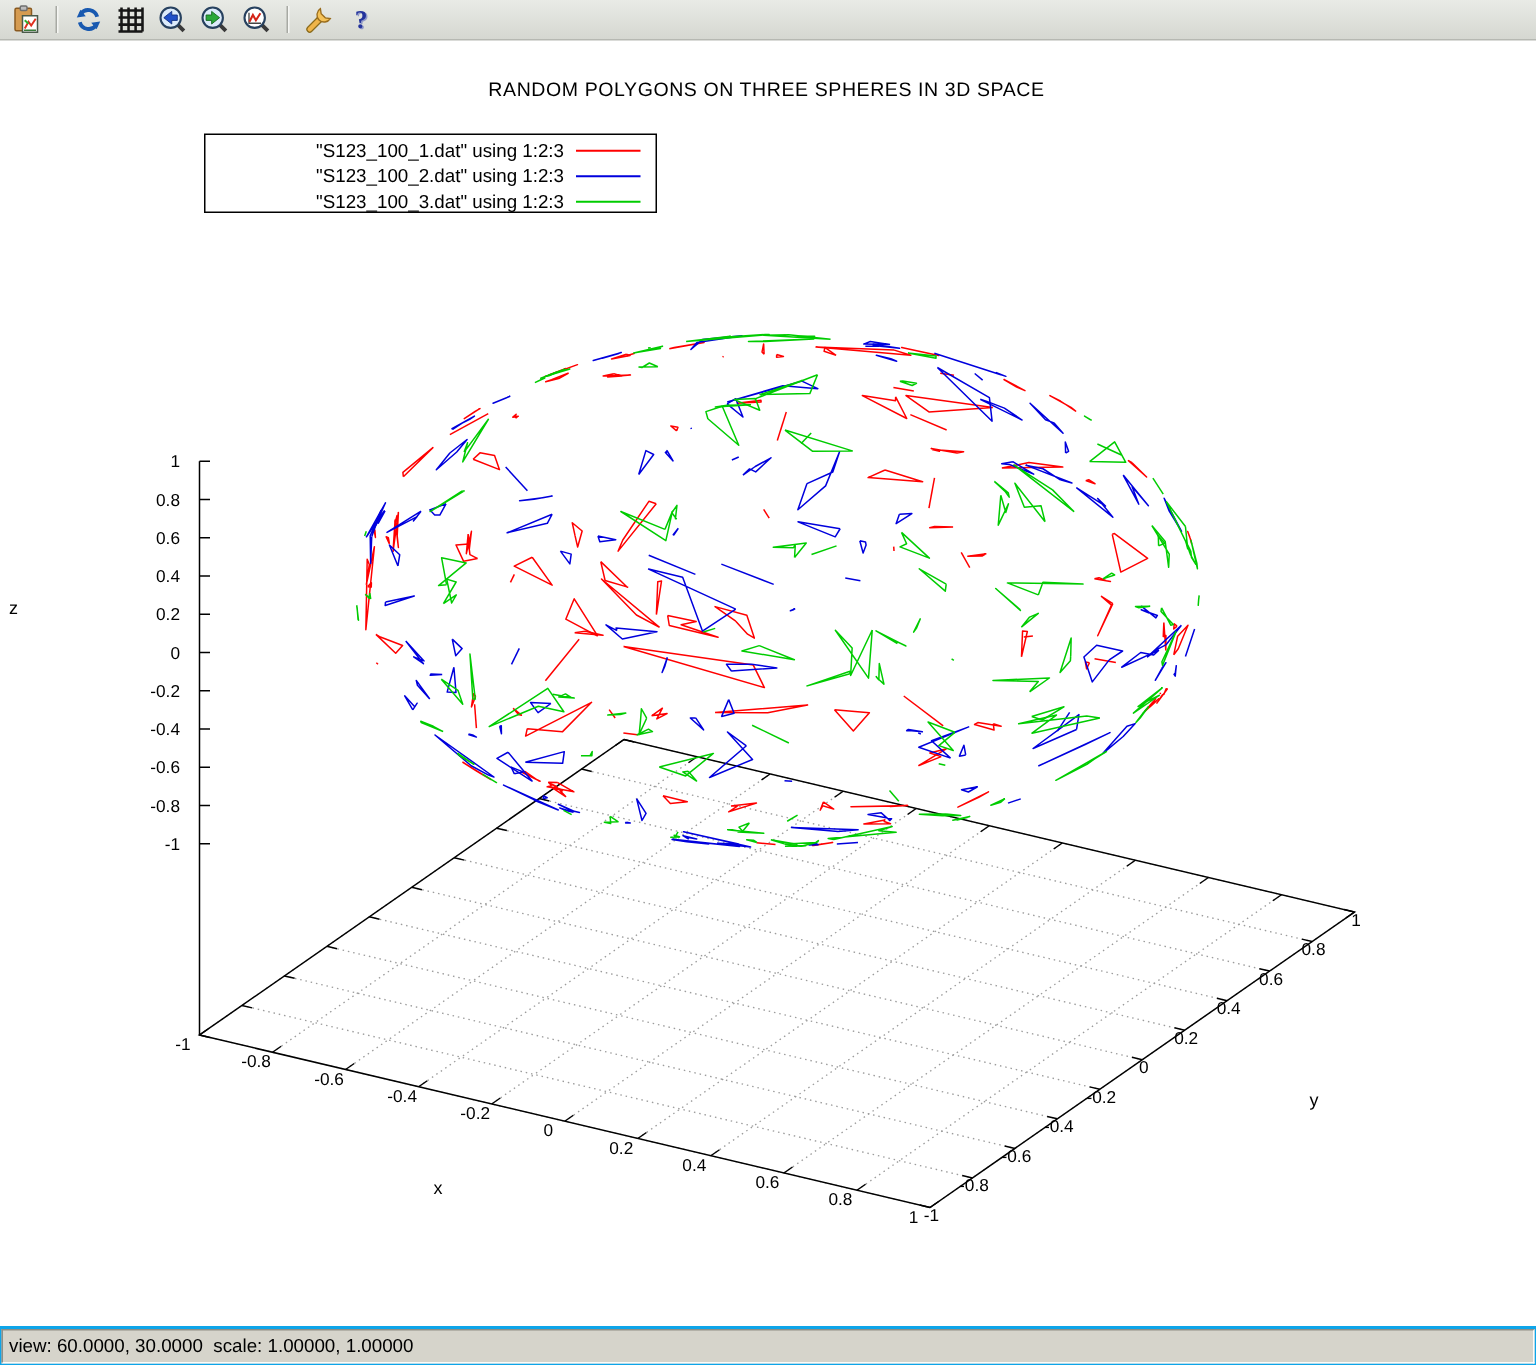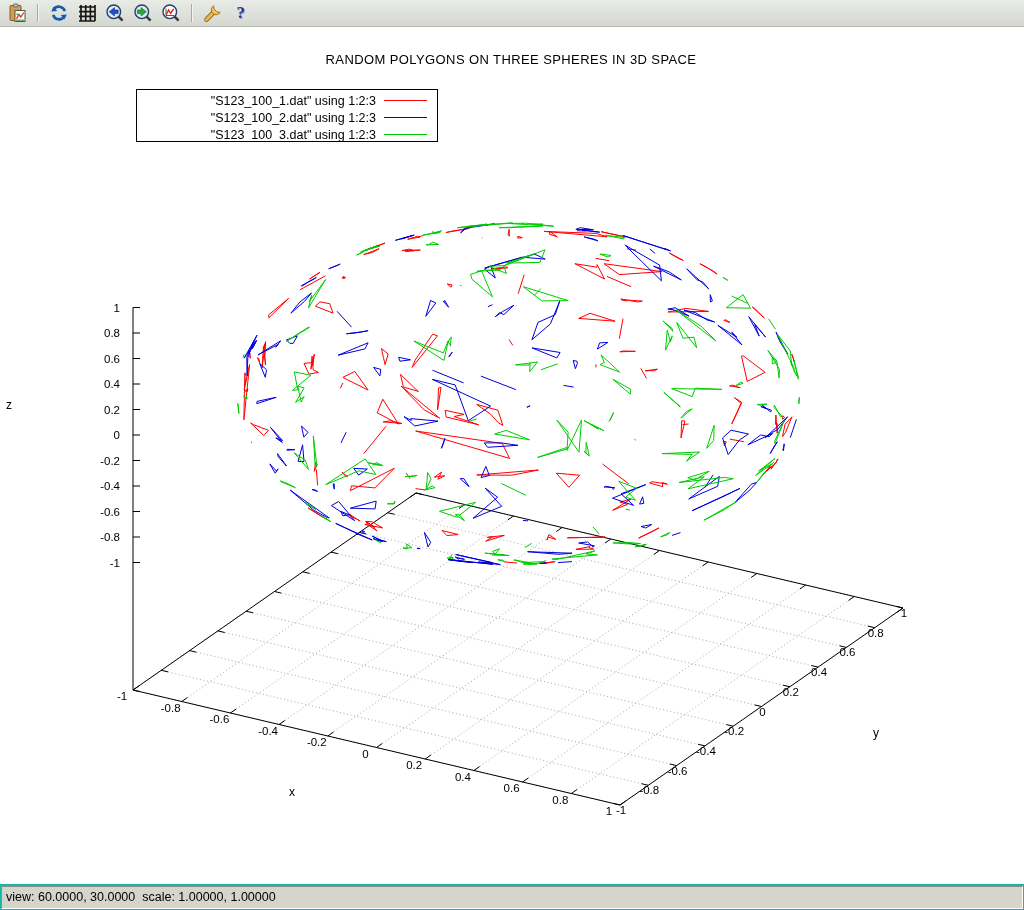--- a/index.html
+++ b/index.html
@@ -15,21 +15,21 @@
   .tb-btn svg{width:20px;height:20px;display:block;}
   .tb-sep{width:0;height:18px;border-left:1px solid #a7a9a3;border-right:1px solid #f5f6f3;margin:0 6px;}
   
   svg.plot{position:absolute;left:0;top:0;z-index:1;}
   svg.plot text{font-family:"Liberation Sans",sans-serif;fill:#000;}
   .title-text{font-size:13px;letter-spacing:.4px;}
   .tick-label{font-size:11.5px;}
   .axis-letter{font-size:12px;}
   .legend-text{font-size:12.5px;}
   
-  .statusbar{position:absolute;left:0;top:884px;width:1024px;height:26px;background:#14b8a6;z-index:3;}
+  .statusbar{position:absolute;left:0;top:884px;width:1024px;height:26px;background:#0ea5e9;z-index:3;}
   .status-inner{position:absolute;left:1px;right:1px;top:2px;bottom:1px;
                 border-top:1px solid #8f8e85;border-left:1px solid #8f8e85;
                 border-bottom:1px solid #fcfcf9;border-right:1px solid #fcfcf9;
                 background:#d6d4cb;font-size:12.5px;color:#000;
                 padding:3px 0 0 4px;white-space:pre;box-sizing:border-box;}
 </style>
 </head>
 <body>
 
 <div class="app">

